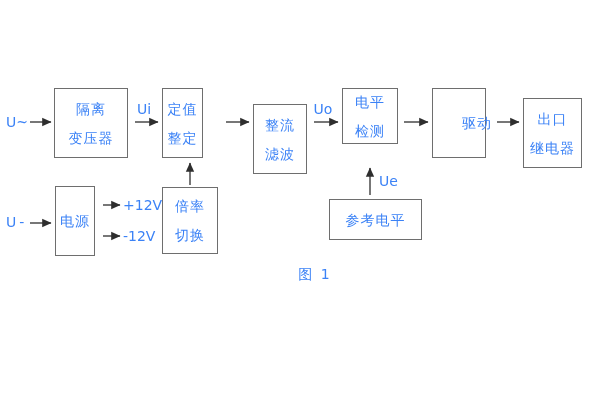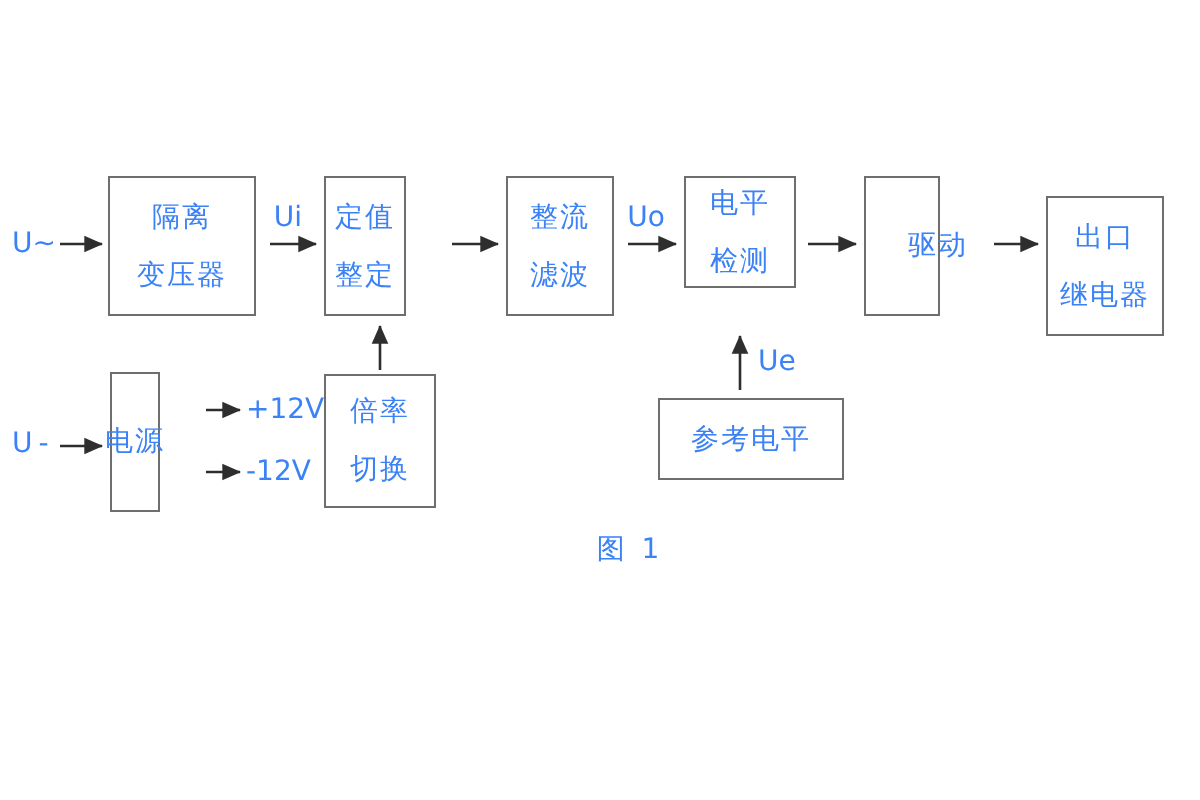--- a/index.html
+++ b/index.html
@@ -53,25 +53,25 @@
     top: 266px;
     width: 60px;
     text-align: center;
     font-size: 14px;
     letter-spacing: 2px;
   }
 
   
   .b-isolation   { left: 54px;  top: 88px;  width: 74px; height: 70px; }
   .b-setting     { left: 162px; top: 88px;  width: 41px; height: 70px; }
-  .b-rectifier   { left: 253px; top: 88px;  width: 54px; height: 70px; }
+  .b-rectifier   { left: 253px; top: 104px;  width: 54px; height: 70px; }
   .b-level       { left: 342px; top: 88px;  width: 56px; height: 56px; }
-  .b-drive       { left: 432px; top: 88px;  width: 38px; height: 70px; padding-left: 36px; }
+  .b-drive       { left: 432px; top: 88px;  width: 54px; height: 70px; padding-left: 36px; }
   .b-relay       { left: 523px; top: 98px;  width: 59px; height: 70px; }
-  .b-power       { left: 55px;  top: 186px; width: 25px; height: 70px; }
+  .b-power       { left: 55px;  top: 186px; width: 40px; height: 70px; }
   .b-ratio       { left: 162px; top: 187px; width: 56px; height: 67px; }
   .b-reference   { left: 329px; top: 199px; width: 93px; height: 41px; gap: 0; }
 
   
   .s-ac    { left: 6px;   top: 115px; }
   .s-ui    { left: 131px; top: 102px; width: 26px; }
   .s-uo    { left: 309px; top: 102px; width: 28px; }
   .s-dc    { left: 6px;   top: 215px; }
   .s-p12   { left: 123px; top: 198px; }
   .s-m12   { left: 123px; top: 229px; }

